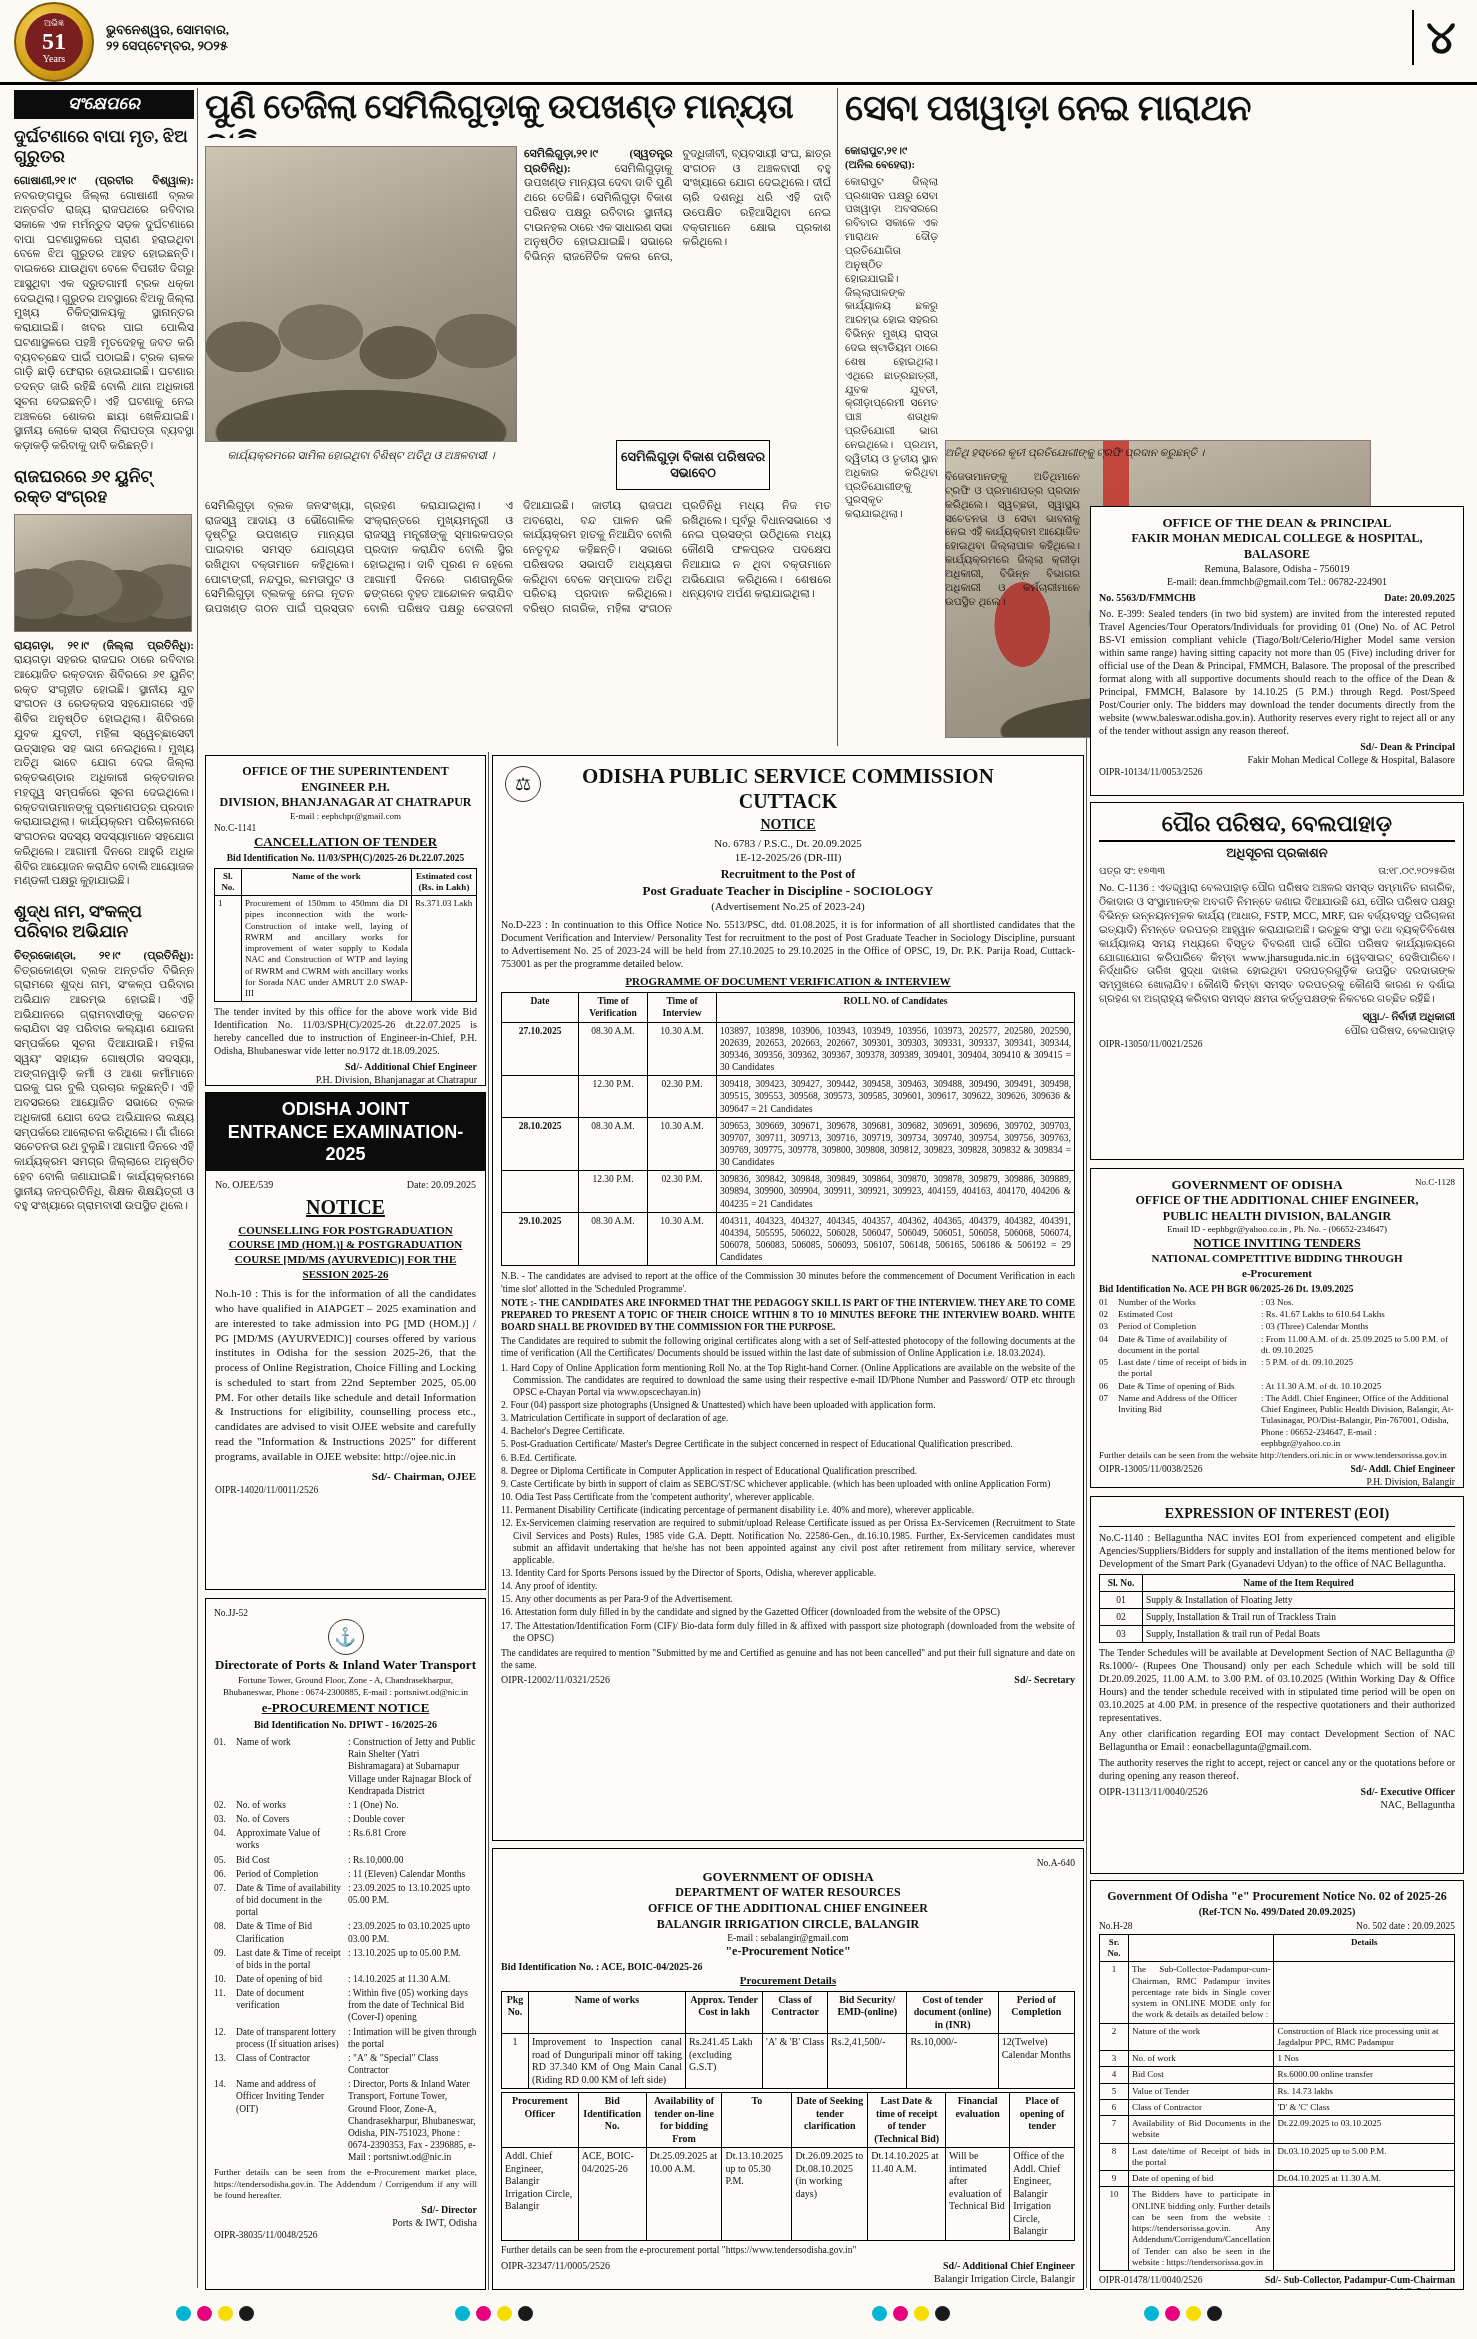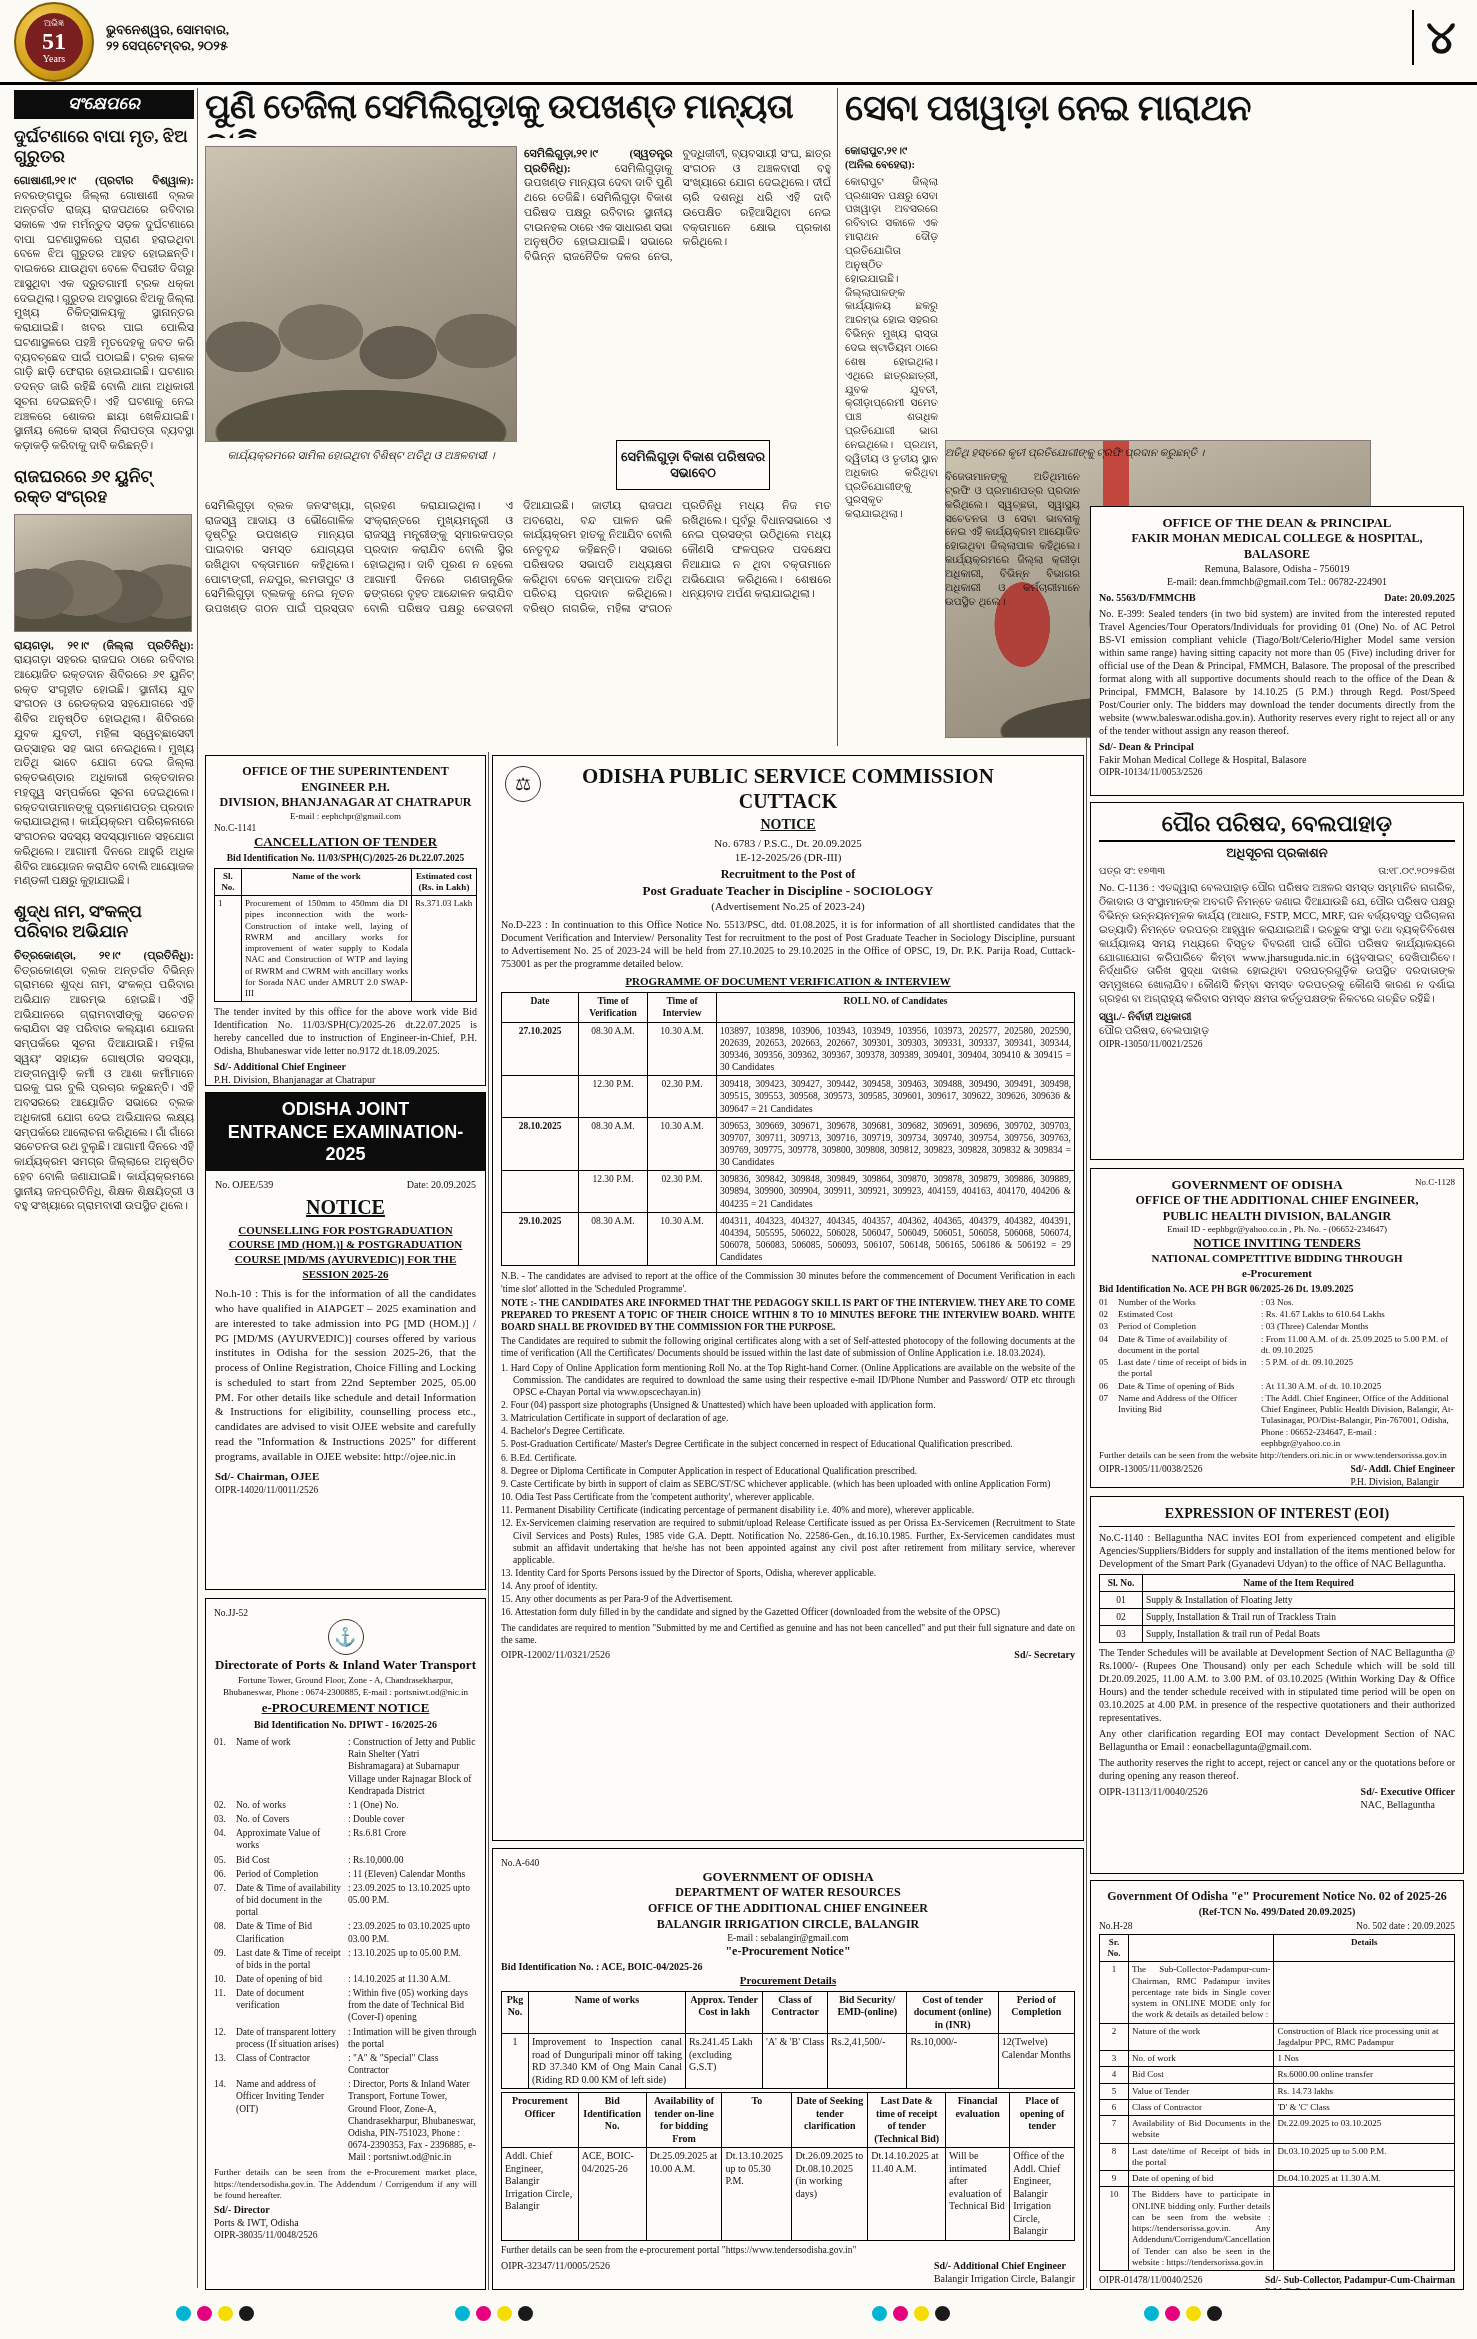--- a/index.html
+++ b/index.html
@@ -1,20 +1,20 @@
 <!DOCTYPE html>
 <html><head>
 <meta charset="utf-8">
 <style>
   html,body{margin:0;padding:0}
   body{width:1477px;height:2339px;position:relative;background:#fbfaf4;color:#111;
        font-family:"Liberation Serif","DejaVu Serif",serif;}
   .abs{position:absolute}
   .box{border:1px solid #000;background:#fdfcf8;box-sizing:border-box;padding:8px;overflow:hidden}
-  .c{text-align:center}.r{}.j{text-align:justify}
+  .c{text-align:center}.r{text-align:right}.j{text-align:justify}
   .b{font-weight:bold}.i{font-style:italic}.u{text-decoration:underline}
   .f8{font-size:10px;line-height:1.25}.f9{font-size:9px;line-height:1.25}
   .f95{font-size:9.5px;line-height:1.28}.f10{font-size:10px;line-height:1.3}
   .f105{font-size:10.5px;line-height:1.32}.f11{font-size:11px;line-height:1.34}
   .f12{font-size:12px;line-height:1.3}.f13{font-size:13px;line-height:1.25}
   .f14{font-size:14px;line-height:1.25}.f16{font-size:20px;line-height:1.2}
   .row{display:flex;justify-content:space-between;align-items:baseline}
   .vrule{position:absolute;width:1px;background:#555}
   .headline-xl{font-weight:bold;font-size:34px;line-height:1.12;letter-spacing:-.5px;overflow:hidden}
   .headline-md{font-weight:bold;font-size:17px;line-height:1.2}
@@ -332,20 +332,21 @@
         <div class="doc-item">6. B.Ed. Certificate.</div>
         <div class="doc-item">8. Degree or Diploma Certificate in Computer Application in respect of Educational Qualification prescribed.</div>
         <div class="doc-item">9. Caste Certificate by birth in support of claim as SEBC/ST/SC whichever applicable. (which has been uploaded with online Application Form)</div>
         <div class="doc-item">10. Odia Test Pass Certificate from the 'competent authority', wherever applicable.</div>
         <div class="doc-item">11. Permanent Disability Certificate (indicating percentage of permanent disability i.e. 40% and more), wherever applicable.</div>
         <div class="doc-item">12. Ex-Servicemen claiming reservation are required to submit/upload Release Certificate issued as per Orissa Ex-Servicemen (Recruitment to State Civil Services and Posts) Rules, 1985 vide G.A. Deptt. Notification No. 22586-Gen., dt.16.10.1985. Further, Ex-Servicemen candidates must submit an affidavit undertaking that he/she has not been appointed against any civil post after retirement from military service, wherever applicable.</div>
         <div class="doc-item">13. Identity Card for Sports Persons issued by the Director of Sports, Odisha, wherever applicable.</div>
         <div class="doc-item">14. Any proof of identity.</div>
         <div class="doc-item">15. Any other documents as per Para-9 of the Advertisement.</div>
         <div class="doc-item">16. Attestation form duly filled in by the candidate and signed by the Gazetted Officer (downloaded from the website of the OPSC)</div>
+        <div class="doc-item">17. The Attestation/Identification Form (CIF)/ Bio-data form duly filled in &amp; affixed with passport size photograph (downloaded from the website of the OPSC)</div>
       </div>
     <p class="f95 j" style="margin:3px 0 2px">The candidates are required to mention "Submitted by me and Certified as genuine and has not been cancelled" and put their full signature and date on the same.</p>
     <div class="row f10">
       <span>OIPR-12002/11/0321/2526</span>
       <span class="sig">Sd/- Secretary</span>
     </div>
   </div>
 
   <div class="abs box" style="left:492px;top:1848px;width:592px;height:442px">
     <div class="r f95">No.A-640</div>

